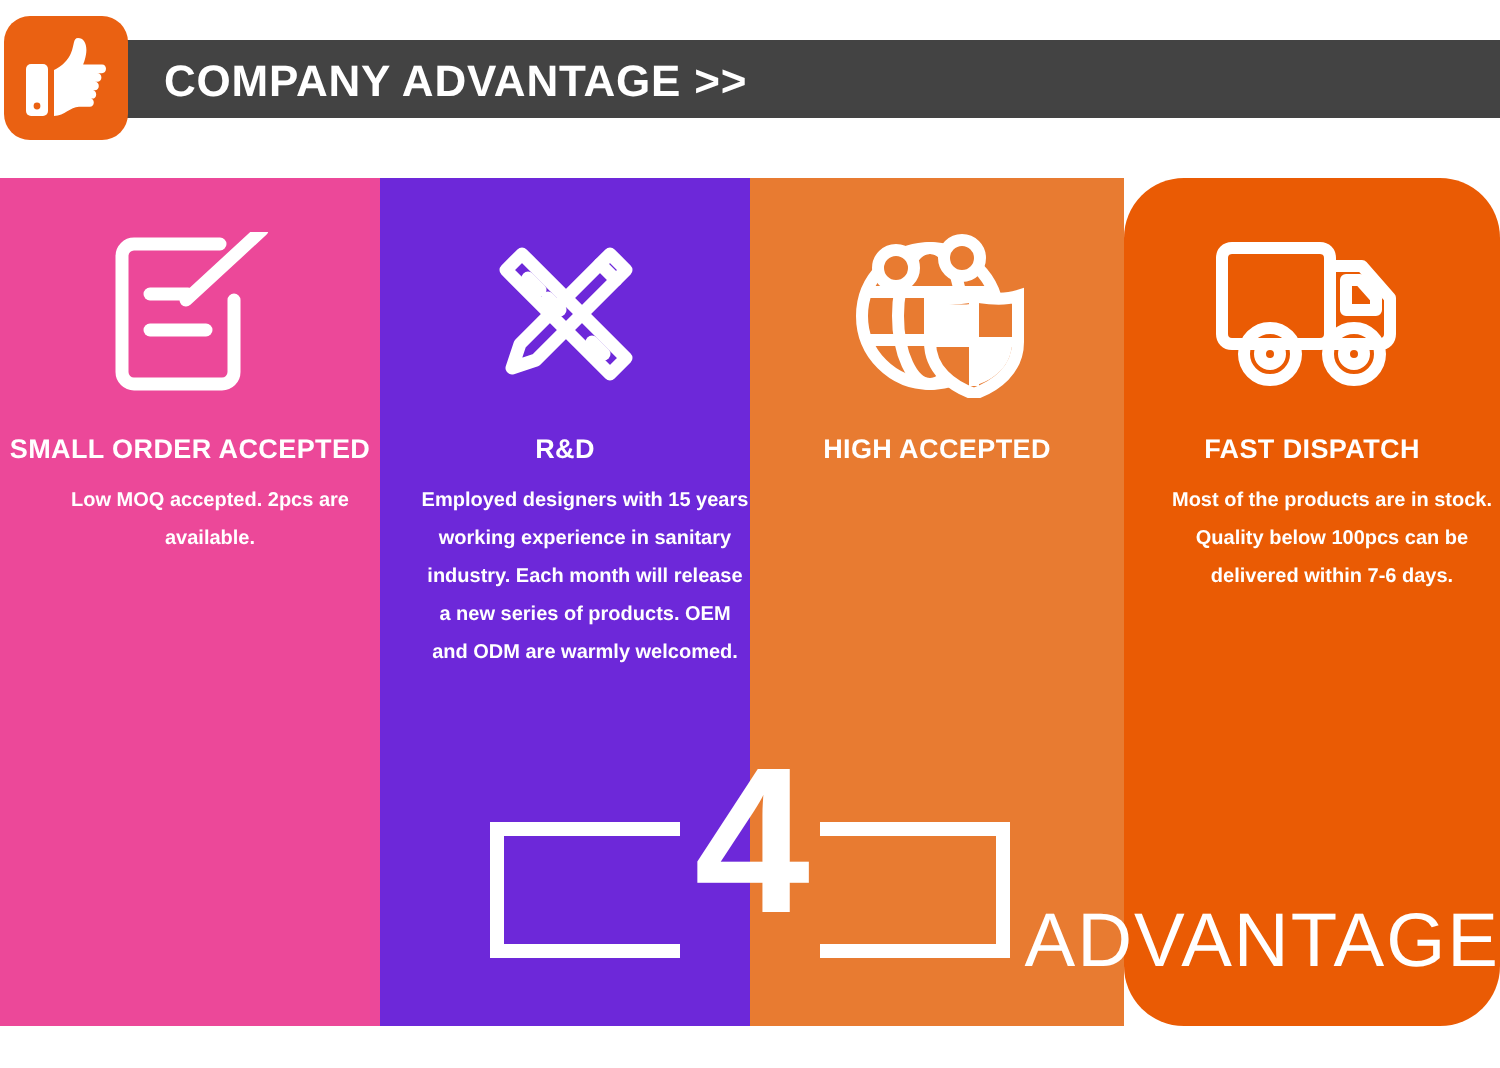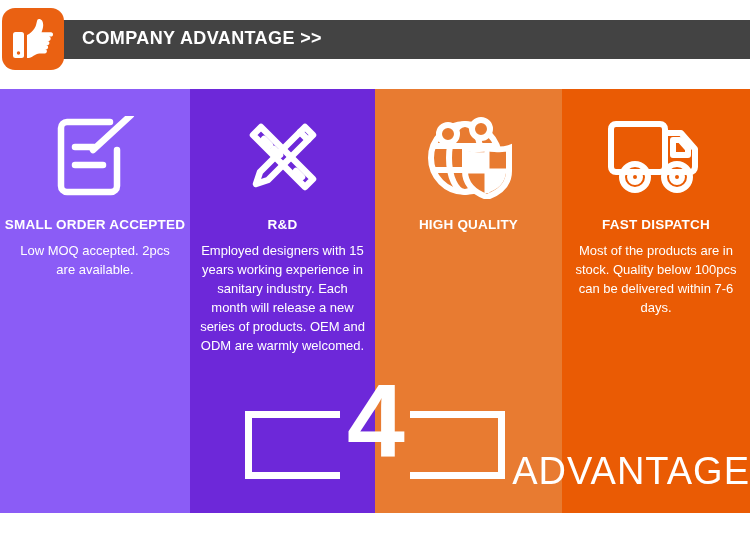--- a/index.html
+++ b/index.html
@@ -33,21 +33,21 @@
     left: 56px;
     top: 20px;
     width: 694px;
     height: 39px;
     background: #434343;
   }
   .header-title {
     position: absolute;
     left: 82px;
     top: 28px;
-    font-size: 18px;
+    font-size: 22px;
     font-weight: bold;
     color: #ffffff;
     letter-spacing: 0.4px;
     white-space: nowrap;
   }
   .thumb-badge {
     position: absolute;
     left: 2px;
     top: 8px;
     width: 62px;
@@ -68,24 +68,24 @@
     top: 89px;
     width: 750px;
     height: 424px;
   }
   .col {
     position: absolute;
     top: 0;
     height: 424px;
     box-sizing: border-box;
   }
-  .col-0 { left: 0px;   width: 190px; background: #8b5cf6; }
+  .col-0 { left: 0px;   width: 190px; background: #ec4899; }
   .col-1 { left: 190px; width: 185px; background: #6d28d9; }
   .col-2 { left: 375px; width: 187px; background: #e87b31; }
-  .col-3 { left: 562px; width: 188px; background: #ea5b04; }
+  .col-3 { left: 562px; width: 188px; background: #ea5b04; border-radius: 30px; }
 
   .col-icon {
     position: absolute;
     left: 0;
     top: 22px;
     width: 100%;
     height: 92px;
     display: flex;
     align-items: center;
     justify-content: center;
@@ -96,27 +96,28 @@
     top: 128px;
     width: 100%;
     text-align: center;
     color: #ffffff;
     font-size: 13.5px;
     font-weight: bold;
     letter-spacing: 0.2px;
   }
   .col-body {
     position: absolute;
-    left: 10px;
+    left: 20px;
     top: 152px;
     width: calc(100% - 20px);
     text-align: center;
     color: #ffffff;
-    font-size: 13px;
+    font-size: 10px;
     line-height: 19px;
+    font-weight: bold;
   }
 
   
   .advantage {
     position: absolute;
     left: 0;
     top: 89px;
     width: 750px;
     height: 424px;
     pointer-events: none;
@@ -226,21 +227,21 @@
             <path d="M7 55 H71"></path>
           </g>
           <circle cx="22" cy="19" r="9" fill="#e87b31" stroke="#ffffff" stroke-width="6"></circle>
           <circle cx="55" cy="14" r="9" fill="#e87b31" stroke="#ffffff" stroke-width="6"></circle>
           <path d="M61 33 C61 33 74 36 83 33 V56 C83 70 72 78 61 82 C50 78 39 70 39 56 V33 C48 36 61 33 61 33 Z" fill="#e87b31" stroke="#ffffff" stroke-width="6"></path>
           <path d="M61 36 V78 M41 56 H81" stroke="#ffffff" stroke-width="5"></path>
           <path d="M61 37 C61 37 50 38 42 36 V55 H61 Z" fill="#ffffff"></path>
           <path d="M61 57 H80 V56 C80 68 71 75 61 78 Z" fill="#ffffff"></path>
         </svg>
       </div>
-      <div class="col-title">HIGH QUALITY</div>
+      <div class="col-title">HIGH ACCEPTED</div>
     </div>
 
     <div class="col col-3">
       <div class="col-icon">
         <svg width="98" height="76" viewBox="0 0 98 76" fill="none" stroke="#ffffff" stroke-width="6" stroke-linecap="round" stroke-linejoin="round">
           <path d="M9 5 H53 C56 5 58 7 58 10 V48 C58 51 56 53 53 53 H9 C6 53 4 51 4 48 V10 C4 7 6 5 9 5 Z"></path>
           <path d="M58 14 H74 L88 30 V48 C88 51 86 53 83 53 H58"></path>
           <path d="M66 21 H73 L81 30 V36 H66 Z"></path>
           <circle cx="28" cy="58" r="13"></circle>
           <circle cx="28" cy="58" r="5"></circle>

